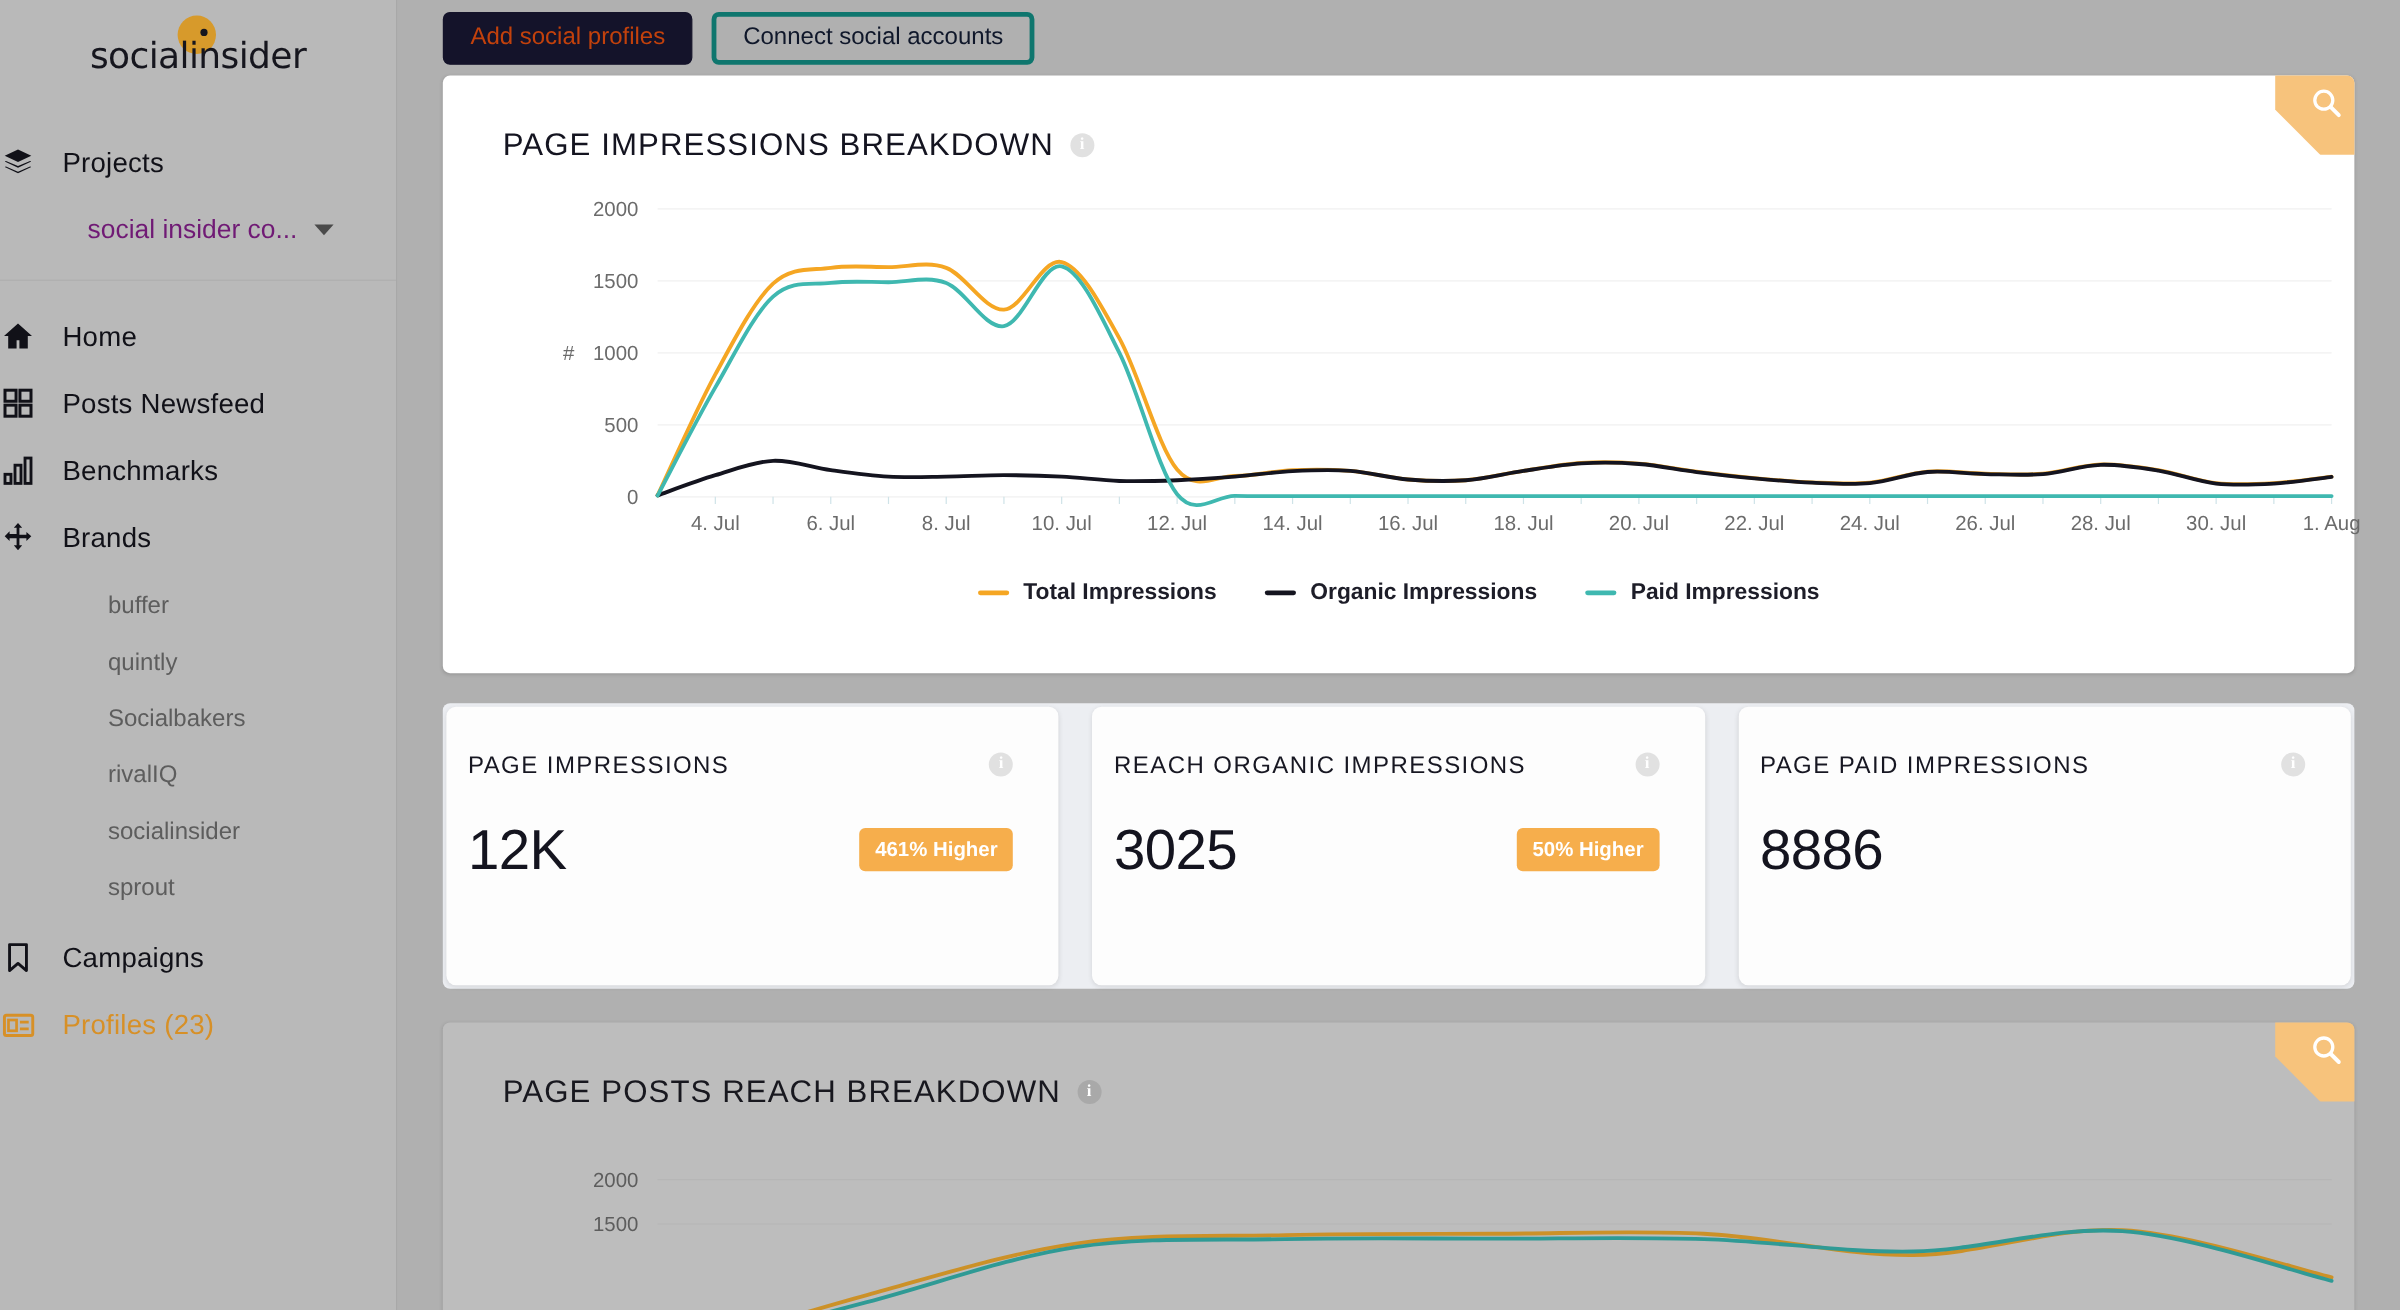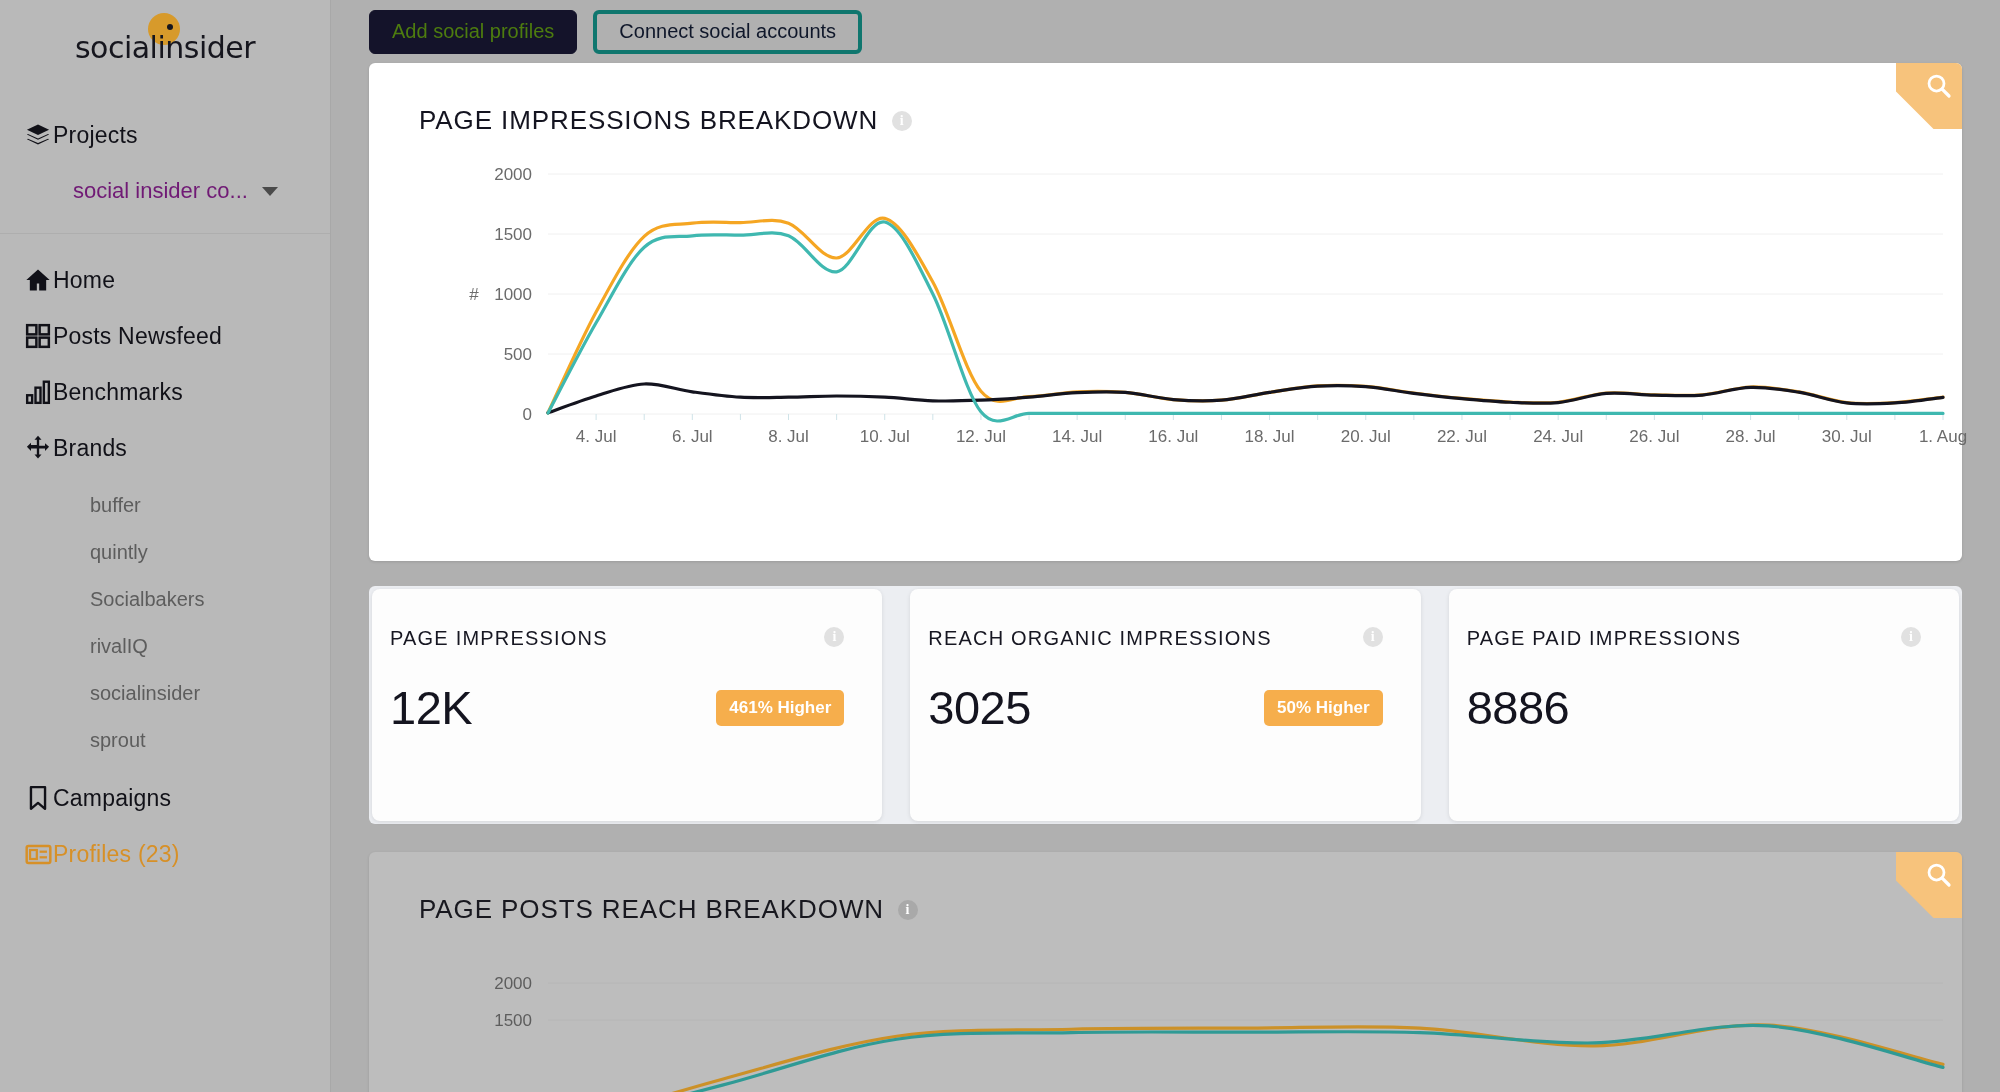--- a/index.html
+++ b/index.html
@@ -38,21 +38,21 @@
     z-index: 1;
   }
   .brand-dot::after{
     content:""; position:absolute; width:6px; height:6px; border-radius:50%;
     background:#16161e; right:7px; top:11px;
   }
 
   .nav-block { padding-top: 12px; }
   .nav-item {
     display: flex; align-items: center;
-    height: 56px; padding-left: 23px; 
+    height: 56px; gap: 22px;
     cursor: pointer;
   }
   .nav-item .ico { width: 30px; height: 30px; display:flex; align-items:center; justify-content:center; flex:0 0 30px; }
   .nav-item .lbl { font-size: 23px; color: #111118; letter-spacing:.2px; }
   .nav-item.accent .lbl { color: #d79027; }
 
   .project-row {
     display:flex; align-items:center; gap: 14px;
     padding-left: 73px; height: 56px; cursor:pointer;
   }
@@ -64,21 +64,21 @@
   .brand-sub { padding-left: 90px; height: 47px; display:flex; align-items:center; cursor:pointer;}
   .brand-sub span { font-size: 20px; color:#5d5d5d; }
 
   
   .main { flex:1; position: relative; height:1092px; overflow:hidden; background:#b0b0b0;}
   .topbar { height: 63px; display:flex; align-items:center; gap: 16px; padding-left: 38px; }
   .btn {
     font-size: 20px; border-radius: 6px; padding: 0 22px; height: 44px;
     display:flex; align-items:center; cursor:pointer;
   }
-  .btn-dark { background:#14132a; color:#4d7c0f; border:1px solid #14132a; }
+  .btn-dark { background:#14132a; color:#c2410c; border:1px solid #14132a; }
   .btn-ghost { background:transparent; color:#0f172a; border:4px solid #0f766e; }
 
   .stage { position:relative; padding: 0 38px; }
 
   .panel {
     background:#ffffff; border-radius: 6px;
     position: relative;
     box-shadow: 0 1px 3px rgba(0,0,0,.12);
   }
   .panel.dim { background:#bdbdbd; }
@@ -328,20 +328,34 @@
               <text x="1048.9655172413793" y="290" text-anchor="middle" class="axis-text">22. Jul</text>
               <text x="1145.1724137931035" y="290" text-anchor="middle" class="axis-text">24. Jul</text>
               <text x="1241.3793103448277" y="290" text-anchor="middle" class="axis-text">26. Jul</text>
               <text x="1337.5862068965516" y="290" text-anchor="middle" class="axis-text">28. Jul</text>
               <text x="1433.7931034482758" y="290" text-anchor="middle" class="axis-text">30. Jul</text>
               <text x="1530" y="290" text-anchor="middle" class="axis-text">1. Aug</text>
               <path d="M135,260.8 C143.01724137931035,244 167.06896551724137,189.4 183.10344827586206,160 C199.13793103448276,130.6 215.17241379310343,99.2 231.20689655172413,84.4 C247.24137931034483,69.60000000000001 263.2758620689655,73.49999999999999 279.3103448275862,71.19999999999999 C295.3448275862069,68.89999999999999 311.37931034482756,70.6 327.41379310344826,70.6 C343.44827586206895,70.6 359.48275862068965,65.29999999999998 375.51724137931035,71.19999999999999 C391.55172413793105,77.1 407.58620689655174,106.8 423.62068965517244,106 C439.65517241379314,105.2 455.6896551724138,62.400000000000006 471.7241379310345,66.4 C487.7586206896552,70.4 503.7931034482758,101.2 519.8275862068965,130 C535.8620689655172,158.8 551.8965517241379,220.1 567.9310344827586,239.2 C583.9655172413793,258.3 600,244.5 616.0344827586207,244.6 C632.0689655172414,244.7 648.1034482758621,240.5 664.1379310344828,239.8 C680.1724137931035,239.10000000000002 696.2068965517242,239.10000000000002 712.2413793103449,240.4 C728.2758620689656,241.7 744.3103448275862,246.3 760.3448275862069,247.6 C776.3793103448276,248.89999999999998 792.4137931034483,249.39999999999998 808.448275862069,248.2 C824.4827586206897,247 840.5172413793103,242.8 856.551724137931,240.4 C872.5862068965517,238 888.6206896551724,234.8 904.6551724137931,233.8 C920.6896551724138,232.8 936.7241379310344,233.20000000000002 952.7586206896551,234.4 C968.7931034482758,235.6 984.8275862068965,239 1000.8620689655172,241 C1016.8965517241379,243 1032.9310344827586,244.9 1048.9655172413793,246.4 C1065,247.9 1081.0344827586207,249.36 1097.0689655172414,250 C1113.103448275862,250.64 1129.1379310344828,251.74 1145.1724137931035,250.24 C1161.2068965517242,248.74 1177.2413793103449,242.24 1193.2758620689656,241 C1209.3103448275863,239.76 1225.344827586207,242.5 1241.3793103448277,242.8 C1257.4137931034484,243.10000000000002 1273.448275862069,244.10000000000002 1289.4827586206898,242.8 C1305.5172413793105,241.5 1321.551724137931,235.5 1337.5862068965516,235 C1353.6206896551723,234.5 1369.655172413793,237.20000000000002 1385.6896551724137,239.8 C1401.7241379310344,242.4 1417.7586206896551,248.8 1433.7931034482758,250.6 C1449.8275862068965,252.39999999999998 1465.8620689655172,251.5 1481.896551724138,250.6 C1497.9310344827586,249.7 1521.9827586206898,246.1 1530,245.2" fill="none" stroke="#f5a623" stroke-width="3.2" stroke-linecap="round" stroke-linejoin="round"></path>
               <path d="M135,260.8 C143.01724137931035,258 167.06896551724137,248.8 183.10344827586206,244 C199.13793103448276,239.2 215.17241379310343,232.7 231.20689655172413,232 C247.24137931034483,231.3 263.2758620689655,237.60000000000002 279.3103448275862,239.8 C295.3448275862069,242 311.37931034482756,244.29999999999998 327.41379310344826,245.2 C343.44827586206895,246.1 359.48275862068965,245.39999999999998 375.51724137931035,245.2 C391.55172413793105,245 407.58620689655174,244 423.62068965517244,244 C439.65517241379314,244 455.6896551724138,244.39999999999998 471.7241379310345,245.2 C487.7586206896552,246 503.7931034482758,248.3 519.8275862068965,248.8 C535.8620689655172,249.3 551.8965517241379,248.79999999999998 567.9310344827586,248.2 C583.9655172413793,247.6 600,246.45999999999998 616.0344827586207,245.2 C632.0689655172414,243.94 648.1034482758621,241.44 664.1379310344828,240.64 C680.1724137931035,239.83999999999997 696.2068965517242,239.24 712.2413793103449,240.4 C728.2758620689656,241.56 744.3103448275862,246.3 760.3448275862069,247.6 C776.3793103448276,248.89999999999998 792.4137931034483,249.39999999999998 808.448275862069,248.2 C824.4827586206897,247 840.5172413793103,242.74 856.551724137931,240.4 C872.5862068965517,238.06 888.6206896551724,235.12 904.6551724137931,234.16 C920.6896551724138,233.2 936.7241379310344,233.44 952.7586206896551,234.64 C968.7931034482758,235.83999999999997 984.8275862068965,239.36 1000.8620689655172,241.36 C1016.8965517241379,243.36 1032.9310344827586,245.16 1048.9655172413793,246.64 C1065,248.11999999999998 1081.0344827586207,249.58 1097.0689655172414,250.24 C1113.103448275862,250.9 1129.1379310344828,252.07999999999998 1145.1724137931035,250.6 C1161.2068965517242,249.12 1177.2413793103449,242.62 1193.2758620689656,241.36 C1209.3103448275863,240.10000000000002 1225.344827586207,242.76 1241.3793103448277,243.04 C1257.4137931034484,243.32 1273.448275862069,244.32 1289.4827586206898,243.04 C1305.5172413793105,241.76 1321.551724137931,235.84 1337.5862068965516,235.36 C1353.6206896551723,234.88000000000002 1369.655172413793,237.56 1385.6896551724137,240.16 C1401.7241379310344,242.76 1417.7586206896551,249.16 1433.7931034482758,250.96 C1449.8275862068965,252.76000000000002 1465.8620689655172,251.88 1481.896551724138,250.96 C1497.9310344827586,250.04000000000002 1521.9827586206898,246.36 1530,245.44" fill="none" stroke="#14141f" stroke-width="3.2" stroke-linecap="round" stroke-linejoin="round"></path>
               <path d="M135,261.04 C143.01724137931035,246.00000000000003 167.06896551724137,198.44 183.10344827586206,170.8 C199.13793103448276,143.16000000000003 215.17241379310343,109.70000000000002 231.20689655172413,95.20000000000002 C247.24137931034483,80.70000000000002 263.2758620689655,85.79999999999998 279.3103448275862,83.79999999999998 C295.3448275862069,81.79999999999998 311.37931034482756,83.19999999999999 327.41379310344826,83.19999999999999 C343.44827586206895,83.19999999999999 359.48275862068965,77.69999999999999 375.51724137931035,83.79999999999998 C391.55172413793105,89.89999999999998 407.58620689655174,122.09999999999998 423.62068965517244,119.79999999999998 C439.65517241379314,117.49999999999999 455.6896551724138,66.3 471.7241379310345,70 C487.7586206896552,73.7 503.7931034482758,110.36 519.8275862068965,142 C535.8620689655172,173.64 551.8965517241379,239.95999999999998 567.9310344827586,259.84 C583.9655172413793,279.71999999999997 600,261.02 616.0344827586207,261.28 C632.0689655172414,261.53999999999996 648.1034482758621,261.38 664.1379310344828,261.4 C680.1724137931035,261.41999999999996 696.2068965517242,261.4 712.2413793103449,261.4 C728.2758620689656,261.4 744.3103448275862,261.4 760.3448275862069,261.4 C776.3793103448276,261.4 792.4137931034483,261.4 808.448275862069,261.4 C824.4827586206897,261.4 840.5172413793103,261.4 856.551724137931,261.4 C872.5862068965517,261.4 888.6206896551724,261.4 904.6551724137931,261.4 C920.6896551724138,261.4 936.7241379310344,261.4 952.7586206896551,261.4 C968.7931034482758,261.4 984.8275862068965,261.4 1000.8620689655172,261.4 C1016.8965517241379,261.4 1032.9310344827586,261.4 1048.9655172413793,261.4 C1065,261.4 1081.0344827586207,261.4 1097.0689655172414,261.4 C1113.103448275862,261.4 1129.1379310344828,261.4 1145.1724137931035,261.4 C1161.2068965517242,261.4 1177.2413793103449,261.4 1193.2758620689656,261.4 C1209.3103448275863,261.4 1225.344827586207,261.4 1241.3793103448277,261.4 C1257.4137931034484,261.4 1273.448275862069,261.4 1289.4827586206898,261.4 C1305.5172413793105,261.4 1321.551724137931,261.4 1337.5862068965516,261.4 C1353.6206896551723,261.4 1369.655172413793,261.4 1385.6896551724137,261.4 C1401.7241379310344,261.4 1417.7586206896551,261.4 1433.7931034482758,261.4 C1449.8275862068965,261.4 1465.8620689655172,261.4 1481.896551724138,261.4 C1497.9310344827586,261.4 1521.9827586206898,261.4 1530,261.4" fill="none" stroke="#3fb8b0" stroke-width="3.2" stroke-linecap="round" stroke-linejoin="round"></path>
             </svg>
+          <div class="legend">
+            <div class="legend-item">
+              <span class="legend-line" style="background:#f5a623"></span>
+              <span class="legend-label">Total Impressions</span>
+            </div>
+            <div class="legend-item">
+              <span class="legend-line" style="background:#14141f"></span>
+              <span class="legend-label">Organic Impressions</span>
+            </div>
+            <div class="legend-item">
+              <span class="legend-line" style="background:#3fb8b0"></span>
+              <span class="legend-label">Paid Impressions</span>
+            </div>
+          </div>
         </div>
       </div>
 
       <div class="card-shell">
         <div class="card">
           <div class="card-head">
             <div class="card-title">PAGE IMPRESSIONS</div>
             <div class="info-i">i</div>
           </div>
           <div class="card-body">

